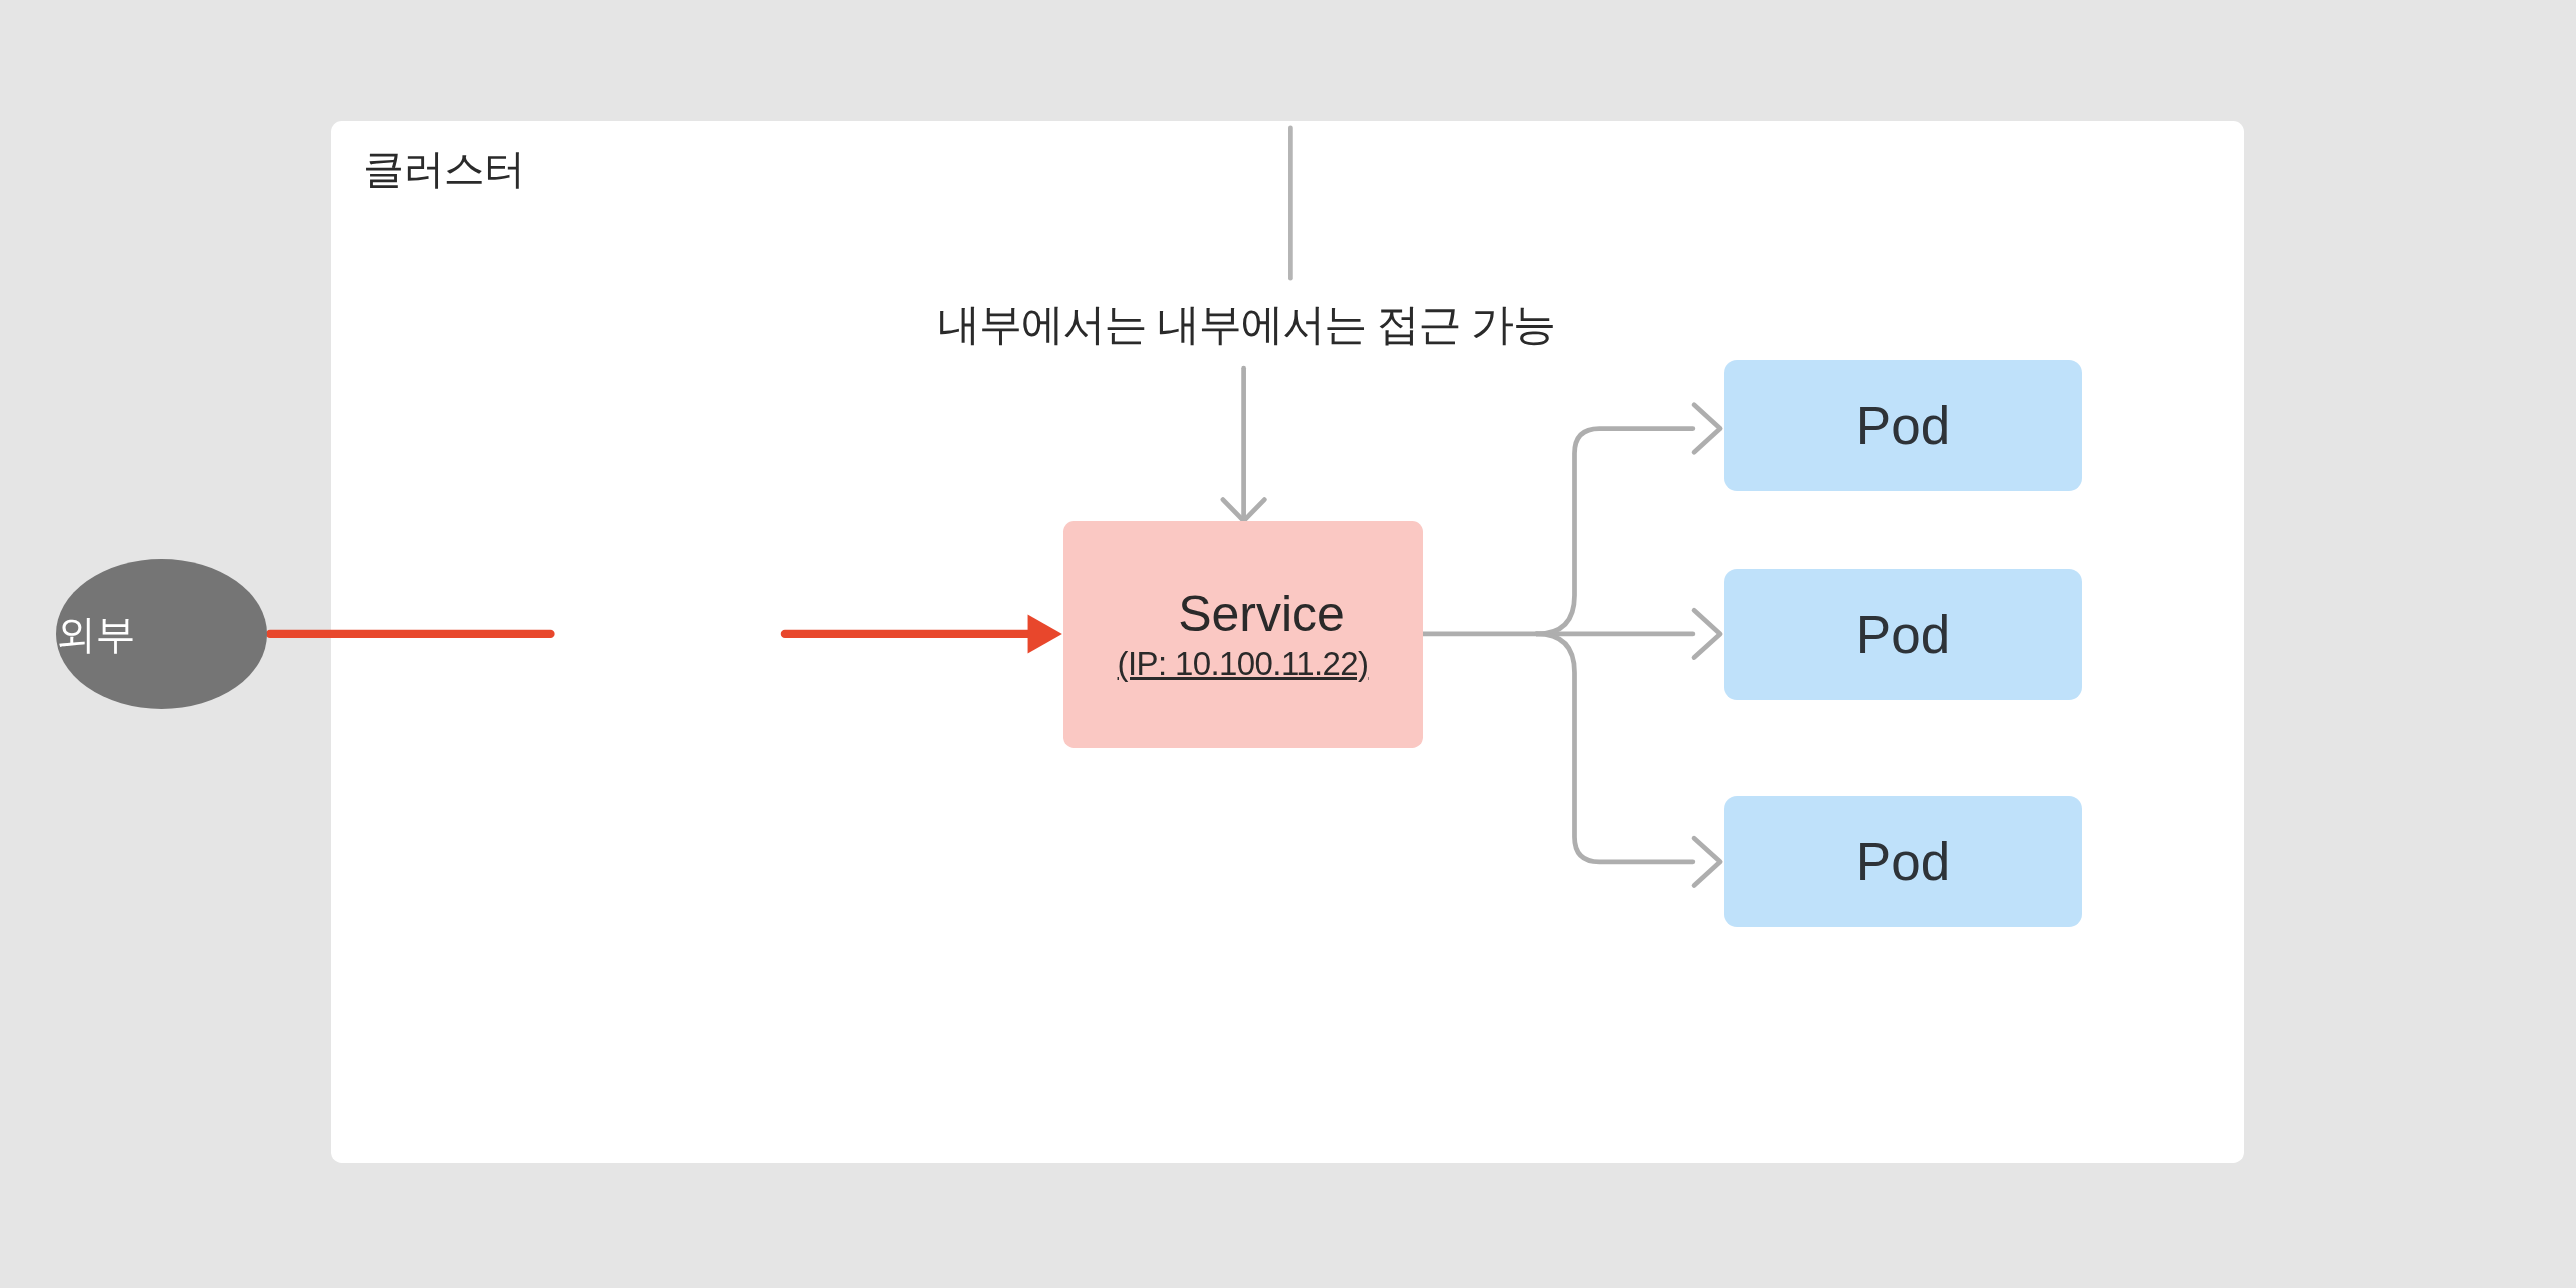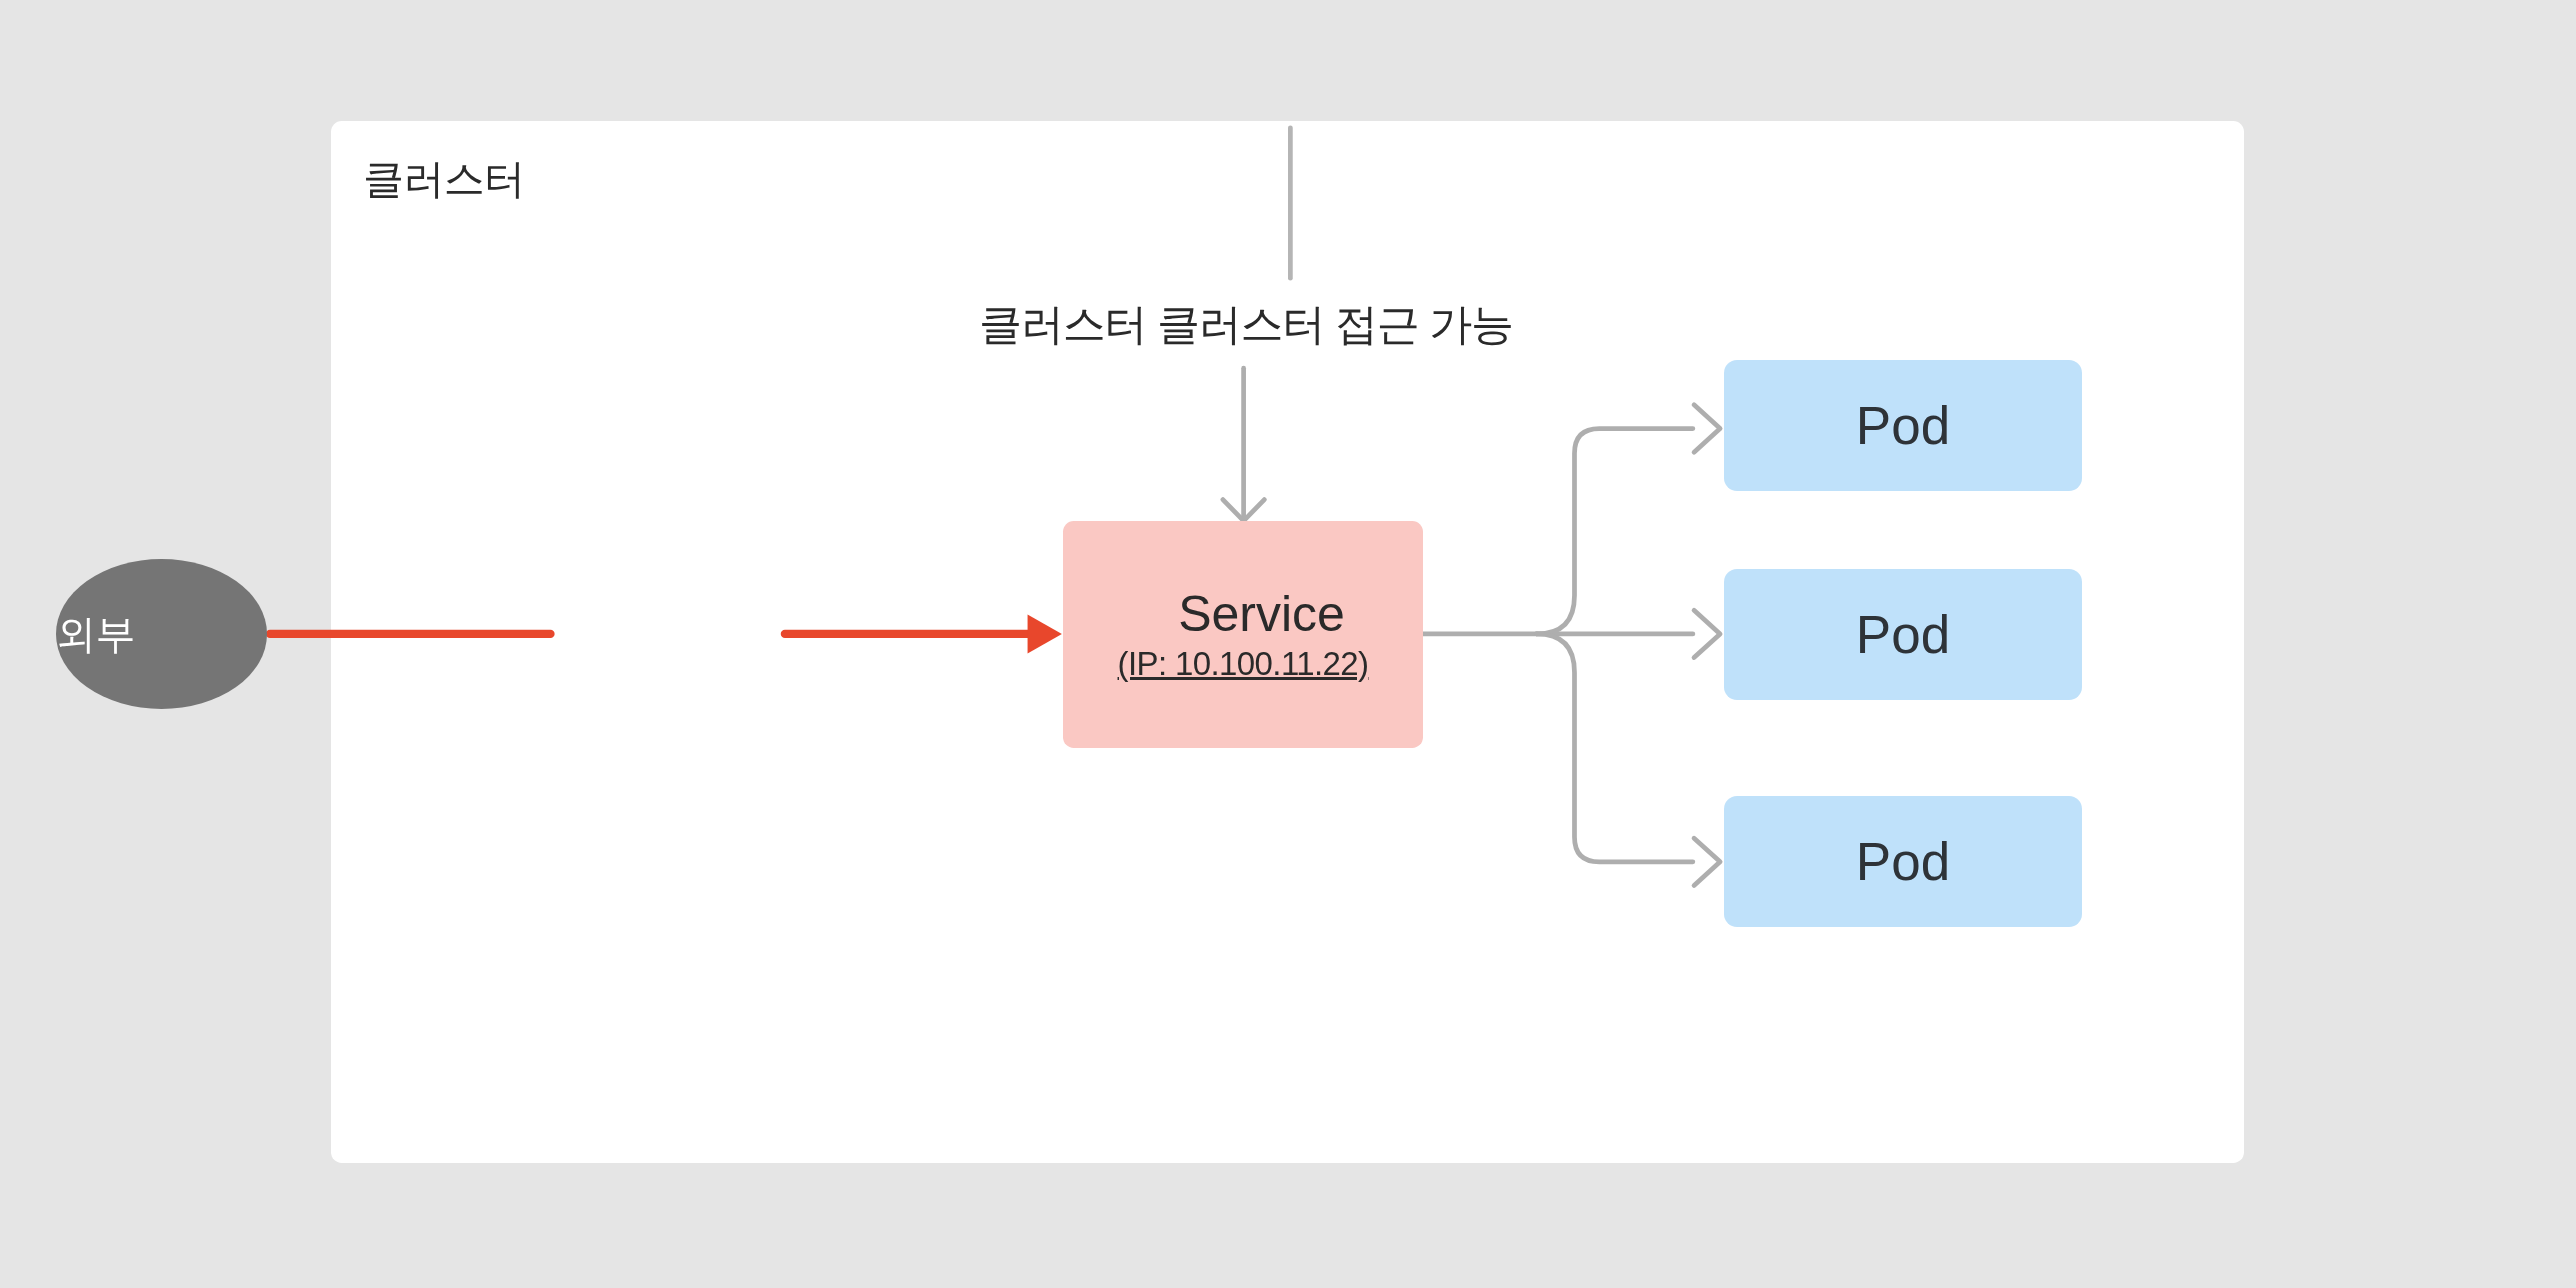--- a/index.html
+++ b/index.html
@@ -16,21 +16,21 @@
   }
   .cluster-box {
     position: absolute;
     left: 331px; top: 121px;
     width: 1913px; height: 1042px;
     background: var(--color-cluster_background, #ffffff);
     border-radius: 10.7px;
   }
   .cluster-label {
     position: absolute;
-    left: 363px; top: 156px;
+    left: 363px; top: 146px;
     font-size: 41px;
     line-height: 1.15;
     color: var(--color-text_dark, #2a2a2a);
     letter-spacing: -0.6px;
   }
   .internal-caption {
     position: absolute;
     left: 891px; top: 300px;
     width: 710px;
     text-align: center;
@@ -163,21 +163,21 @@
     <path class="gray-stroke" d="M 2596 1071 C 2640 1071 2660 1048 2660 1006 L 2660 766 Q 2660 724 2702 724 L 2860 724"></path>
     <path class="gray-stroke" d="M 2862 684 L 2906 724 L 2862 764"></path>
 
     <path class="gray-stroke" d="M 2596 1071 L 2860 1071"></path>
     <path class="gray-stroke" d="M 2862 1031 L 2906 1071 L 2862 1111"></path>
 
     <path class="gray-stroke" d="M 2596 1071 C 2640 1071 2660 1094 2660 1136 L 2660 1414 Q 2660 1456 2702 1456 L 2860 1456"></path>
     <path class="gray-stroke" d="M 2862 1416 L 2906 1456 L 2862 1496"></path>
   </svg>
 
-  <div class="internal-caption">클러스터 클러스터 접근 가능</div>
+  <div class="internal-caption">내부에서는 내부에서는 접근 가능</div>
 
   <div class="external-ellipse">
     <span class="external-label">외부</span>
   </div>
 
 
   <div class="service-box">
     <div class="service-title">Service</div>
     <div class="service-ip">(IP: 10.100.11.22)</div>
   </div>

